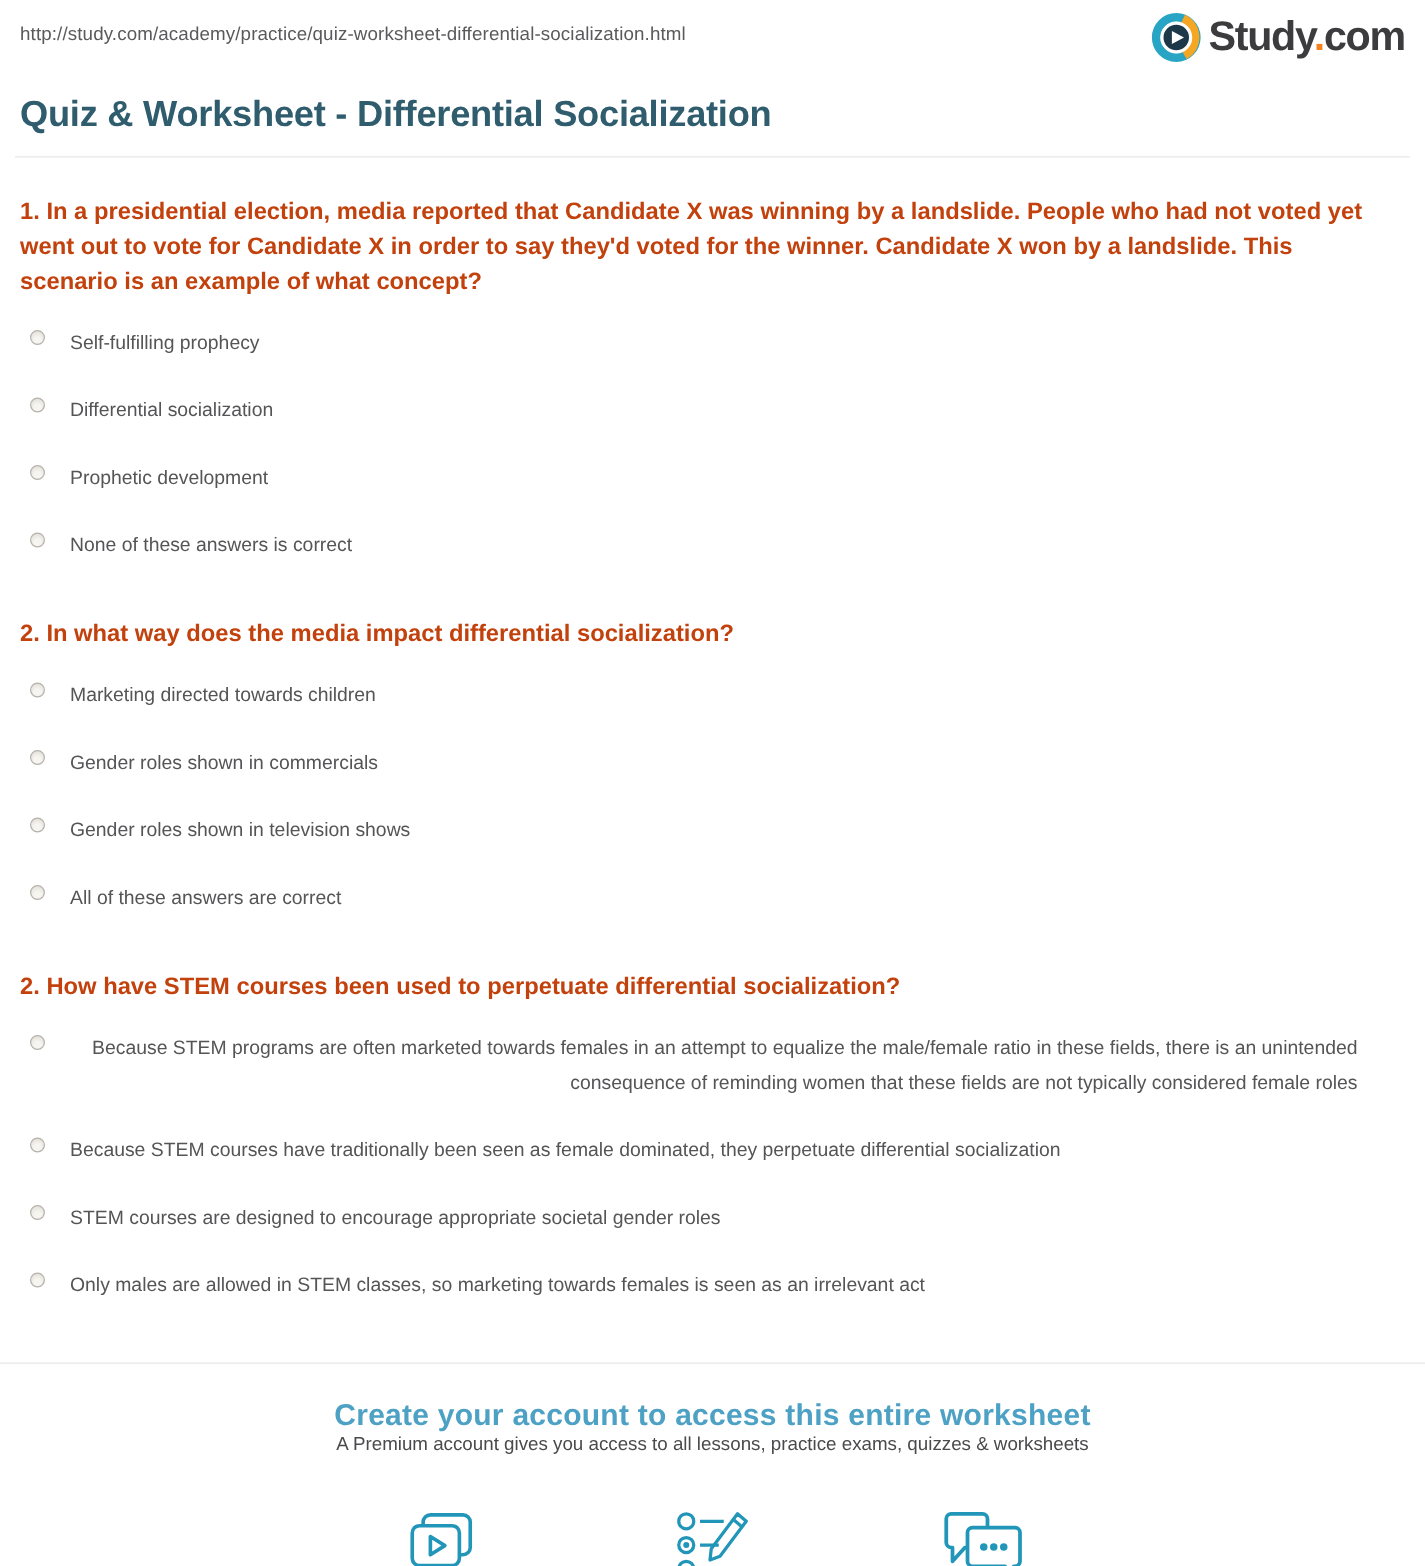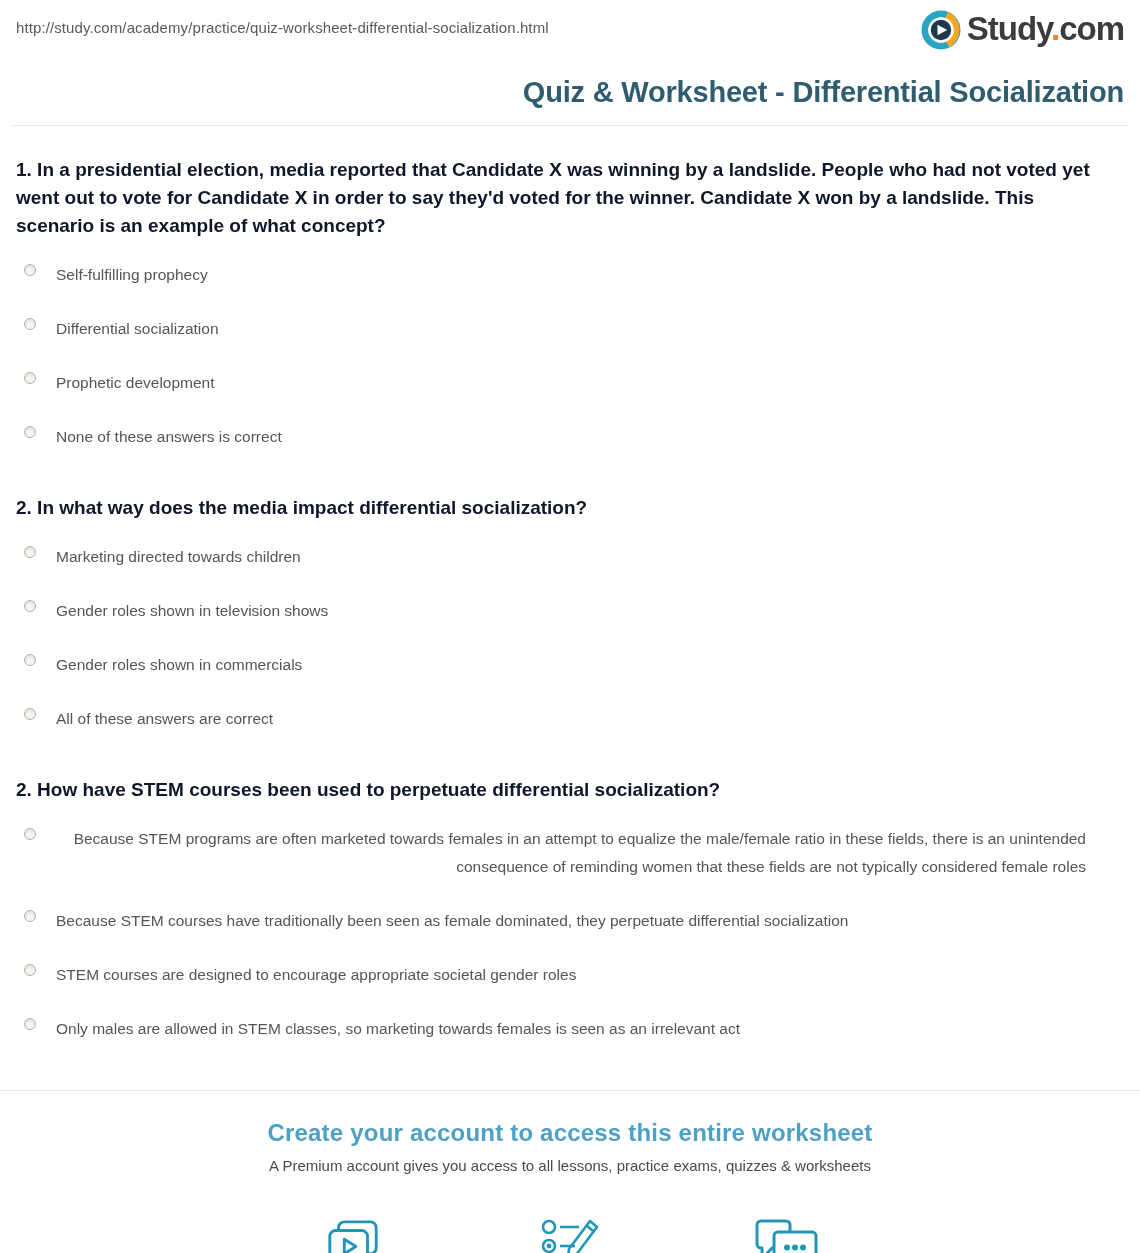--- a/index.html
+++ b/index.html
@@ -34,34 +34,33 @@
   }
   .logo-dot { color: #f5821f; }
 
   
   h1.page-title {
     margin: 26px 16px 0 16px;
     font-size: 29px;
     font-weight: bold;
     color: #2f5d6e;
     letter-spacing: -0.2px;
-    text-align: right;
   }
   .title-divider {
     border: none;
     border-top: 1px solid #e7e7e7;
     margin: 16px 12px 0 12px;
   }
 
   
   main { padding: 0 16px; }
   .question-text {
     font-size: 19px;
     font-weight: bold;
-    color: #0f172a;
+    color: #c2410c;
     line-height: 28px;
     margin-top: 30px;
     margin-bottom: 8px;
     max-width: 1100px;
   }
   .option {
     display: flex;
     align-items: flex-start;
     padding: 13px 0 13px 8px;
     cursor: pointer;
@@ -91,21 +90,20 @@
     text-align: center;
     padding-top: 28px;
   }
   .cta-heading {
     font-size: 24px;
     font-weight: bold;
     color: #4da1c4;
     letter-spacing: 0.2px;
   }
   .cta-subheading {
-    margin-top: 10px;
     font-size: 15px;
     color: #4a4a4c;
   }
   .features {
     display: flex;
     justify-content: center;
     margin-top: 38px;
   }
   .feature { width: 217px; text-align: center; }
   .feature-icon-wrap { height: 66px; display: flex; align-items: flex-end; justify-content: center; }
@@ -155,25 +153,25 @@
     </section>
 
     <section>
       <h2 class="question-text">2. In what way does the media impact differential socialization?</h2>
       <div class="option">
         <span class="radio"></span>
         <span class="option-label">Marketing directed towards children</span>
       </div>
       <div class="option">
         <span class="radio"></span>
+        <span class="option-label">Gender roles shown in commercials</span>
+      </div>
+      <div class="option">
+        <span class="radio"></span>
         <span class="option-label">Gender roles shown in television shows</span>
-      </div>
-      <div class="option">
-        <span class="radio"></span>
-        <span class="option-label">Gender roles shown in commercials</span>
       </div>
       <div class="option">
         <span class="radio"></span>
         <span class="option-label">All of these answers are correct</span>
       </div>
     </section>
 
     <section>
       <h2 class="question-text">2. How have STEM courses been used to perpetuate differential socialization?</h2>
       <div class="option">

